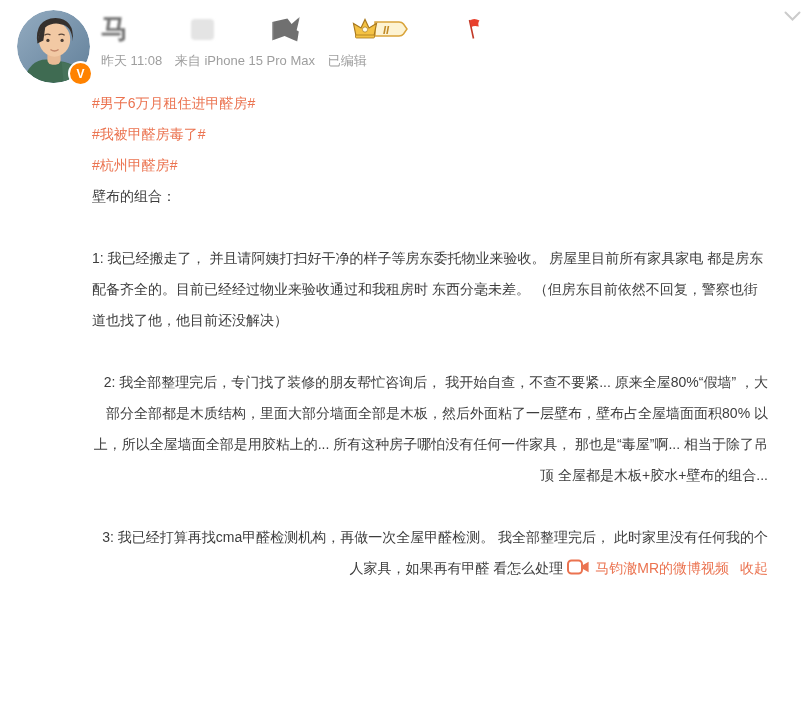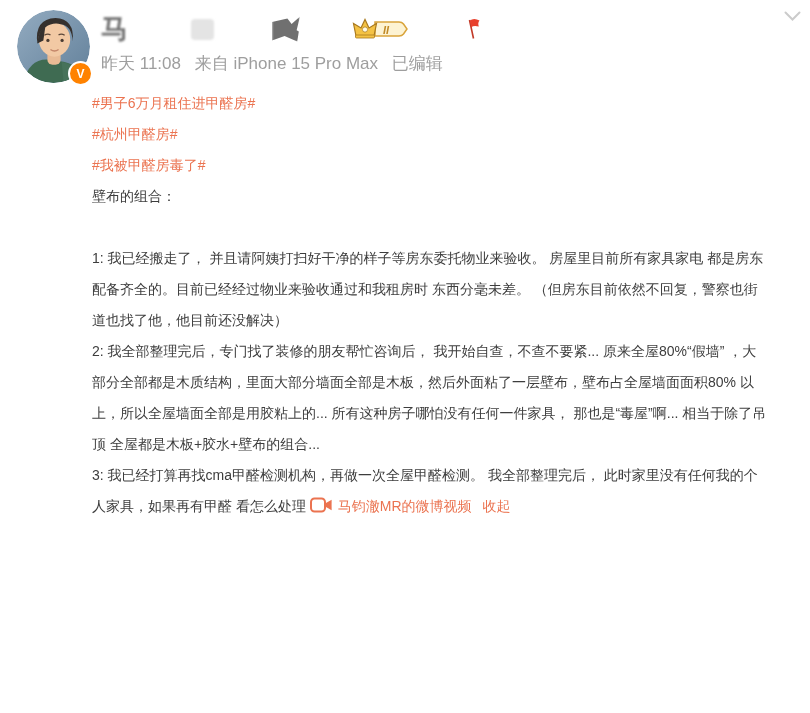--- a/index.html
+++ b/index.html
@@ -24,32 +24,32 @@
     width:34px;height:30px;color:#6f6f6f;font-size:27px;font-weight:bold;line-height:30px;
     overflow:hidden;
   }
   .blob-mid{width:23px;height:21px;background:#e4e4e4;border-radius:4px;margin-left:16px;}
   .blob-right{
     width:28px;height:25px;background:#707070;margin-left:18px;
     clip-path:polygon(0 22%,55% 8%,70% 30%,100% 0,88% 55%,96% 60%,90% 100%,45% 78%,0 96%);
   }
   .vip-badge{margin-left:12px;display:flex;align-items:center;}
   .red-flag{margin-left:14px;display:flex;align-items:center;}
-  .meta-row{margin-top:7px;font-size:17px;color:#9e9e9e;white-space:nowrap;}
+  .meta-row{margin-top:7px;font-size:13px;color:#9e9e9e;white-space:nowrap;}
   .meta-row span{margin-right:9px;}
   .post-menu-chevron{position:absolute;top:8px;right:9px;cursor:pointer;}
   
   .content{
     position:absolute;left:92px;top:88px;width:676px;
     font-size:14px;line-height:31px;color:#3d3d3d;
     word-break:break-all;
   }
   .hashtags a{display:block;color:#eb7350;text-decoration:none;cursor:pointer;}
   .para{margin:0;}
-  .gap{}
+  .gap{margin-top:31px;text-align:right;}
   .video-link{color:#eb7350;text-decoration:none;cursor:pointer;}
   .video-icon{vertical-align:-2px;margin-right:5px;}
   .collapse-link{color:#eb7350;text-decoration:none;margin-left:11px;cursor:pointer;font-family:Liberation Serif, serif;}
 </style>
 </head>
 <body>
 
 <div class="canvas">
 
   <div class="header">
@@ -117,22 +117,22 @@
 
   <div class="post-menu-chevron">
     <svg width="17" height="11" viewBox="0 0 17 11">
       <path d="M1.5 1.5 L8.5 8.5 L15.5 1.5" stroke="#cbcbcb" stroke-width="2" fill="none" stroke-linecap="round"></path>
     </svg>
   </div>
 
   <div class="content">
     <div class="hashtags">
       <a>#男子6万月租住进甲醛房#</a>
+      <a>#我被甲醛房毒了#</a>
       <a>#杭州甲醛房#</a>
-      <a>#我被甲醛房毒了#</a>
     </div>
 
     <p class="para">
       <span>壁布的组合：</span><br>
       <br>
       <span>1: 我已经搬走了， 并且请阿姨打扫好干净的样子等房东委托物业来验收。 房屋里目前所有家具家电 都是房东配备齐全的。目前已经经过物业来验收通过和我租房时 东西分毫未差。 （但房东目前依然不回复，警察也街道也找了他，他目前还没解决）</span>
     </p>
 
     <p class="para gap">
       <span>2: 我全部整理完后，专门找了装修的朋友帮忙咨询后， 我开始自查，不查不要紧... 原来全屋80%“假墙” ，大部分全部都是木质结构，里面大部分墙面全部是木板，然后外面粘了一层壁布，壁布占全屋墙面面积80% 以上，所以全屋墙面全部是用胶粘上的... 所有这种房子哪怕没有任何一件家具， 那也是“毒屋”啊... 相当于除了吊顶 全屋都是木板+胶水+壁布的组合...</span>

